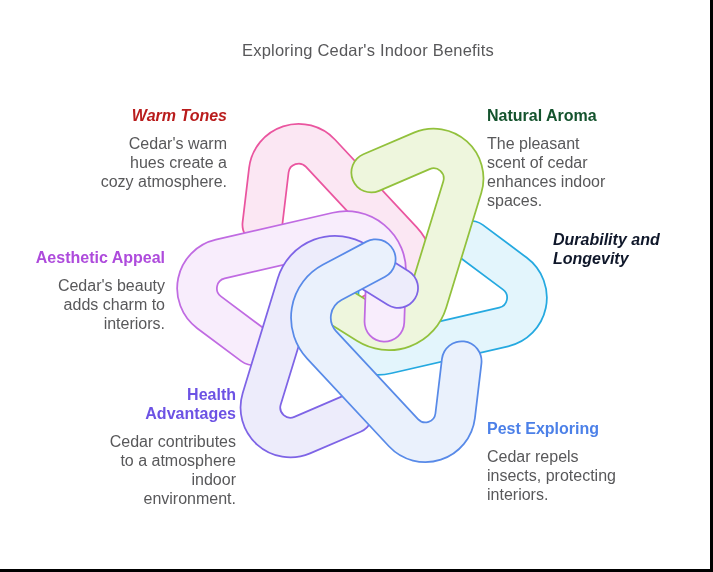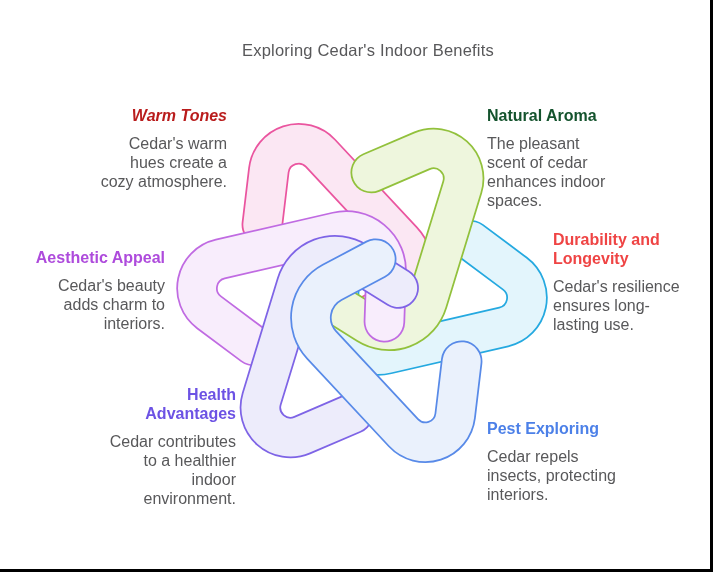--- a/index.html
+++ b/index.html
@@ -99,39 +99,36 @@
 
 <div class="benefit align-left pos-natural">
   <div class="label" style="color: #14532d;">Natural Aroma</div>
   <div class="desc">The pleasant
 scent of cedar
 enhances indoor
 spaces.</div>
 </div>
 
 <div class="benefit align-left pos-durability">
-  <div class="label" style="color: #ef4444;">Durability and
+  <div class="label" style="color: #0f172a; font-style: italic;">Durability and
 Longevity</div>
-  <div class="desc">Cedar's resilience
-ensures long-
-lasting use.</div>
 </div>
 
 <div class="benefit align-left pos-pest">
   <div class="label" style="color: rgb(76, 128, 232);">Pest Exploring</div>
   <div class="desc">Cedar repels
 insects, protecting
 interiors.</div>
 </div>
 
 <div class="benefit align-right pos-health">
   <div class="label" style="color: rgb(108, 82, 228);">Health
 Advantages</div>
   <div class="desc">Cedar contributes
-to a healthier
+to a atmosphere
 indoor
 environment.</div>
 </div>
 
 <div class="benefit align-right pos-aesthetic">
   <div class="label" style="color: rgb(174, 75, 220);">Aesthetic Appeal</div>
   <div class="desc">Cedar's beauty
 adds charm to
 interiors.</div>
 </div>

